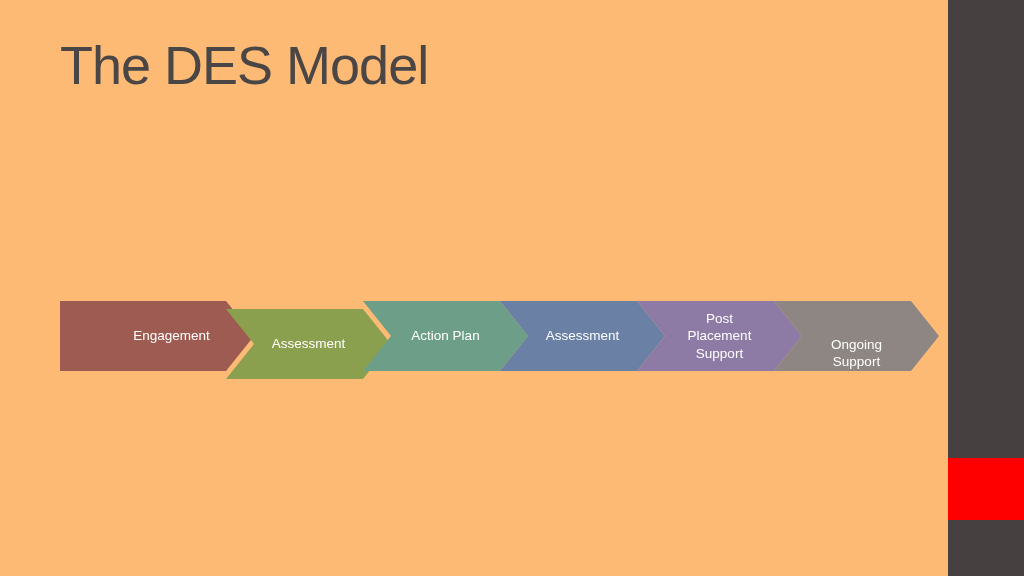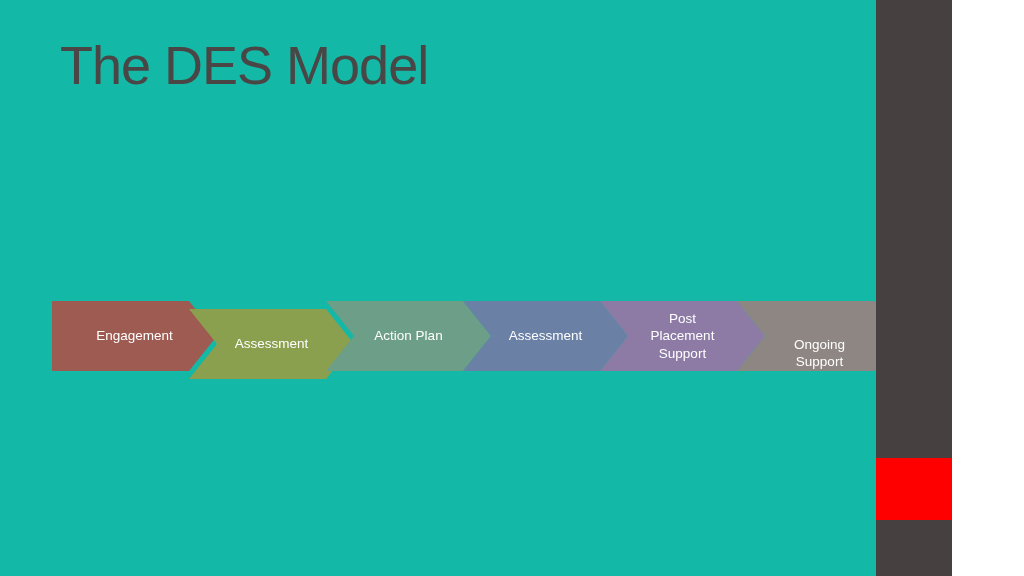--- a/index.html
+++ b/index.html
@@ -3,23 +3,23 @@
 <meta charset="utf-8">
 <style>
   html, body {
     margin: 0;
     padding: 0;
     background: #ffffff;
     font-family: "Liberation Sans", sans-serif;
   }
   .slide {
     position: relative;
-    width: 952px;
+    width: 1024px;
     height: 576px;
-    background: #14b8a6;
+    background: #fdba74;
     overflow: hidden;
   }
   .slide-title {
     position: absolute;
     left: 60px;
     top: 34px;
     font-size: 54px;
     font-weight: 400;
     letter-spacing: -1px;
     color: #4a4646;
@@ -40,22 +40,23 @@
     margin-left: -28px;
     display: flex;
     align-items: center;
     justify-content: center;
     clip-path: polygon(0 0, calc(100% - 28px) 0, 100% 50%, calc(100% - 28px) 100%, 0 100%, 28px 50%);
     color: #ffffff;
     font-size: 13.5px;
     text-align: center;
   }
   .chevron.first {
-    margin-left: 0;
+    margin-left: 8px;
     clip-path: polygon(0 0, calc(100% - 28px) 0, 100% 50%, calc(100% - 28px) 100%, 0 100%);
+    padding-left: 29px;
   }
   .chevron .stage-label {
     width: 88px;
     line-height: 1.3;
   }
   .side-bar {
     position: absolute;
     top: 0;
     right: 0;
     width: 76px;

